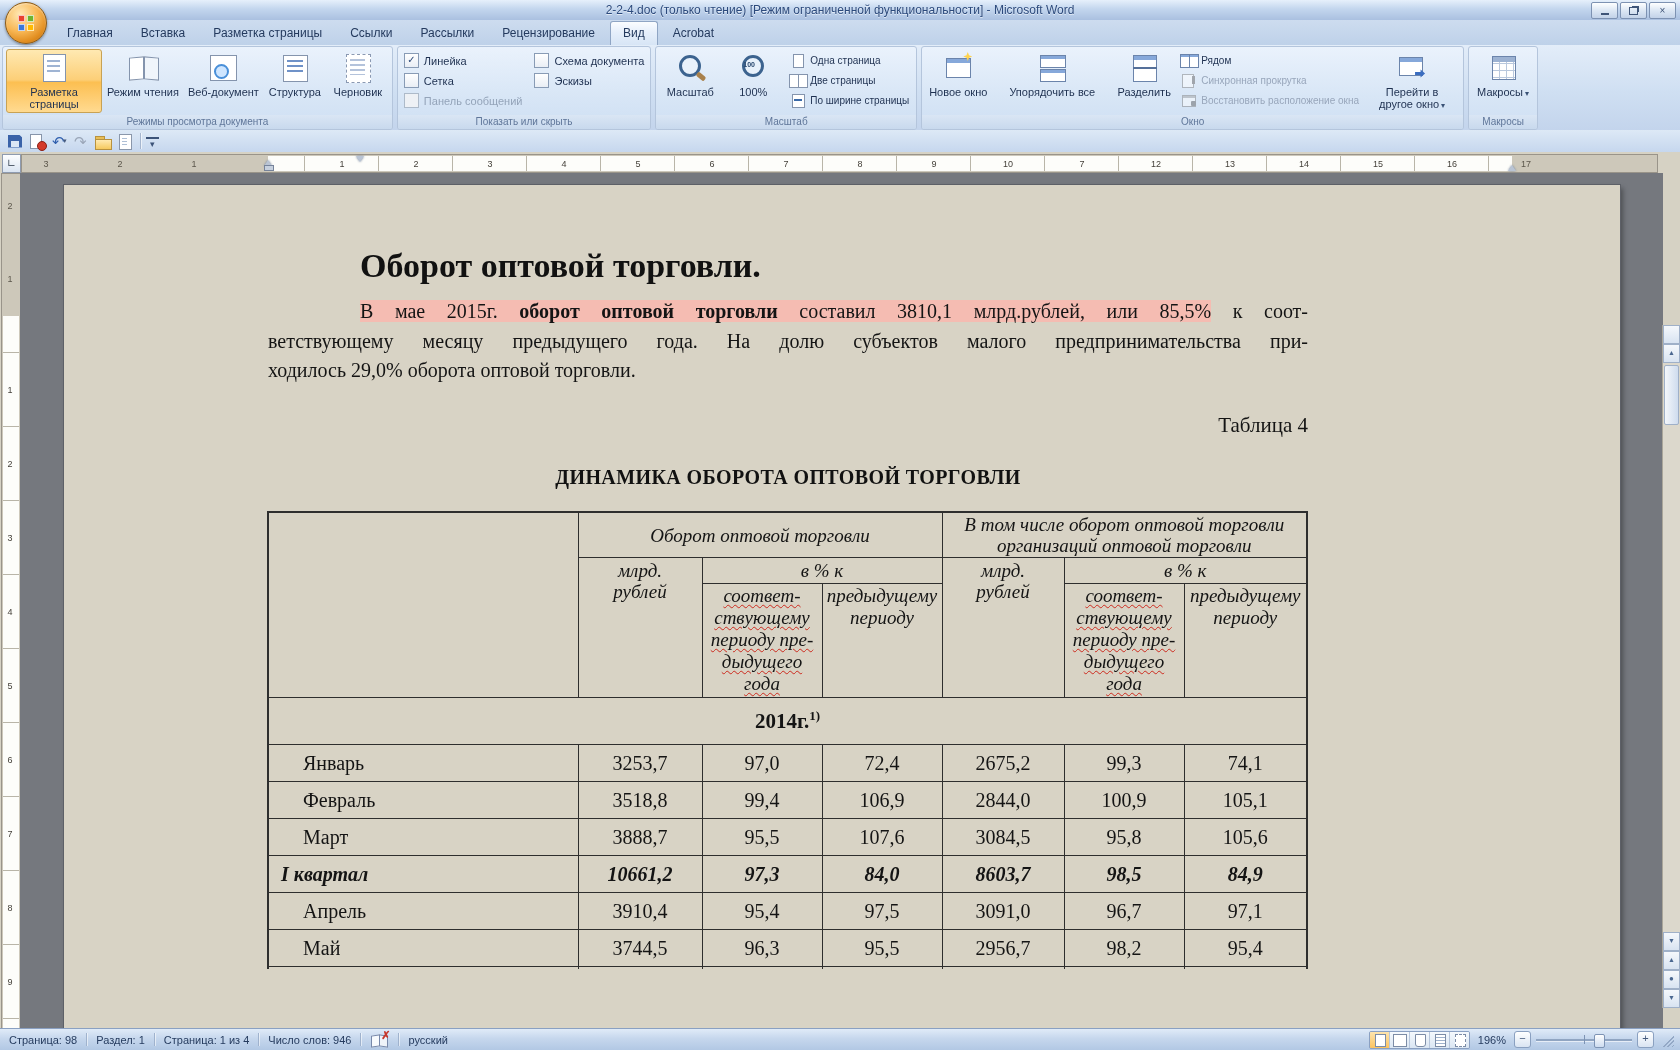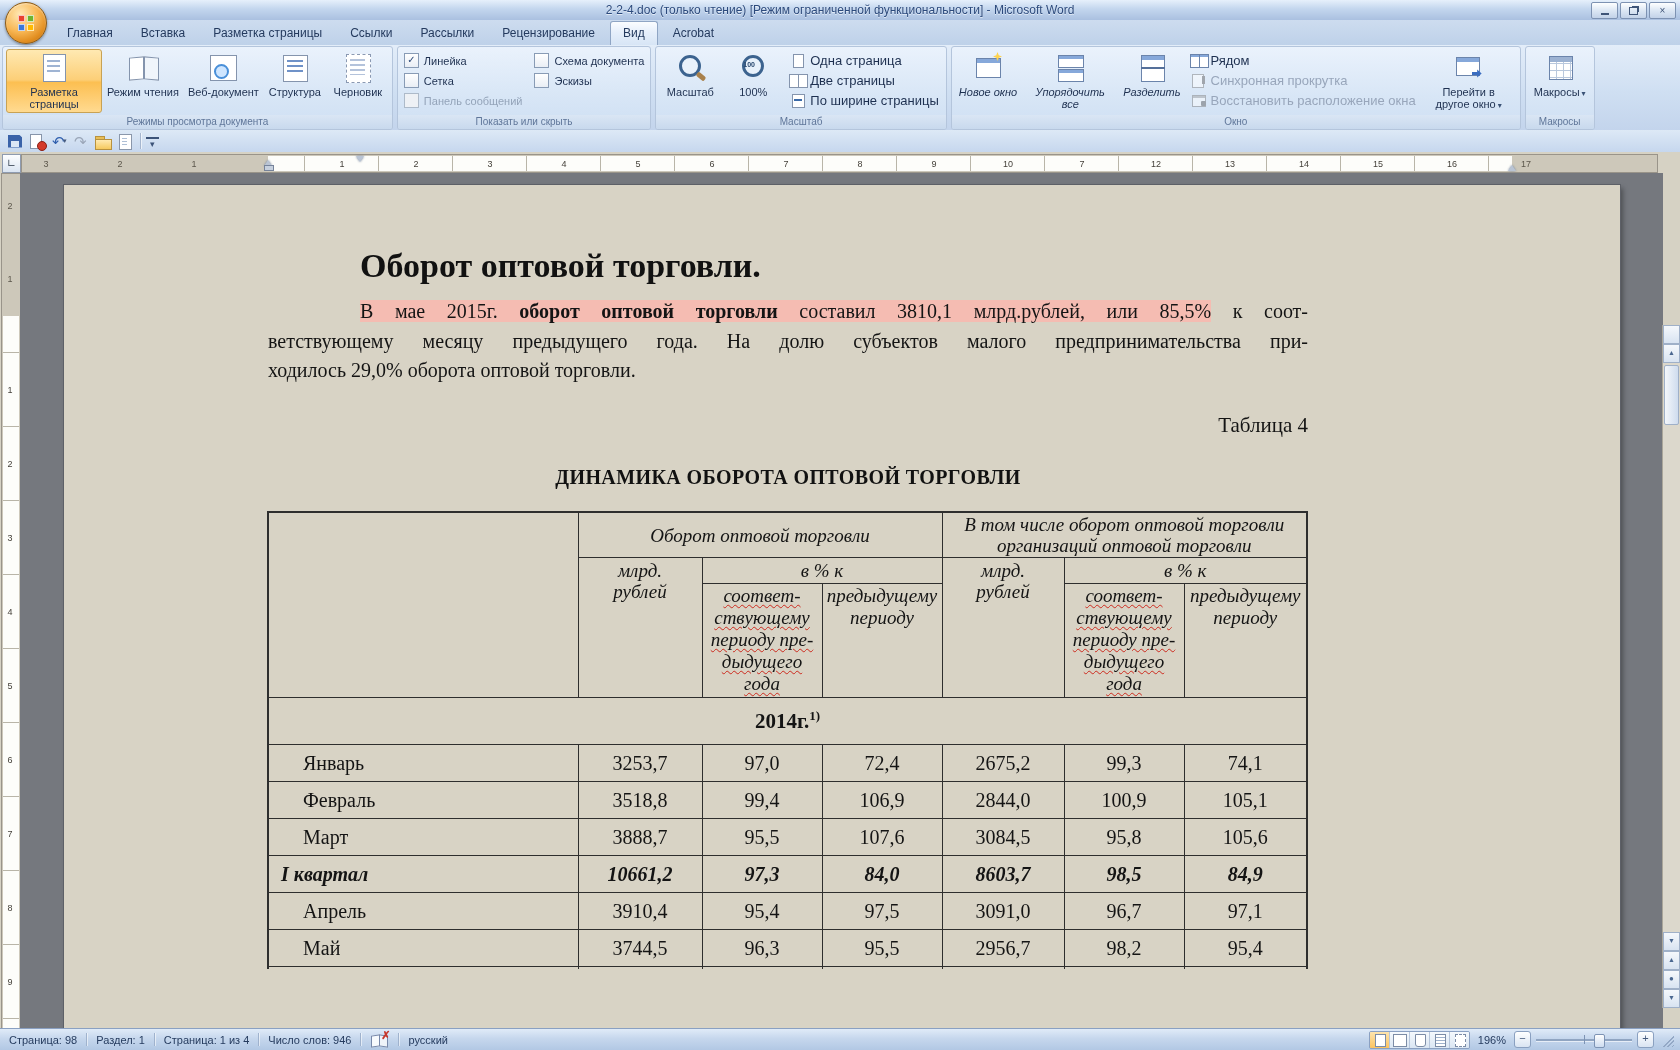--- a/index.html
+++ b/index.html
@@ -52,21 +52,21 @@
   .chkbody{gap:12px !important;padding:6px 6px !important;}
   .chkcol{display:flex;flex-direction:column;gap:5px;}
   .chk{display:flex;align-items:center;gap:5px;height:15px;}
   .cbox{width:13px;height:13px;flex:0 0 13px;background:linear-gradient(#ffffff,#e9eef5);
     border:1px solid #889bb5;font-size:10px;line-height:11px;text-align:center;color:#2c4a78;}
   .clbl{font-size:11px;color:#1e3050;white-space:nowrap;}
   .chk.dis .clbl{color:#94a4b9;} .chk.dis .cbox{background:#eef1f5;border-color:#adbac9;}
 
   .smallcol{display:flex;flex-direction:column;gap:2px;padding-top:2px;}
   .smallbtn{display:flex;align-items:center;gap:4px;height:18px;padding:0 4px;border-radius:2px;}
-  .slbl{font-size:13px;color:#1e3050;white-space:nowrap;}
+  .slbl{font-size:10px;color:#1e3050;white-space:nowrap;}
   .smallbtn.dis .slbl{color:#98a6bb;}
   .smallbtn.dis .sic{opacity:.5;filter:grayscale(1);}
 
   
   .icon{width:34px;height:32px;position:relative;flex:0 0 auto;}
   .icon::before,.icon::after{content:"";position:absolute;}
   .print-layout-icon::before{left:6px;top:2px;width:21px;height:26px;background:#fff;border:1px solid #8494ad;}
   .print-layout-icon::after{left:10px;top:8px;width:13px;height:14px;
     background:repeating-linear-gradient(#9fb4d3 0 2px,transparent 2px 5px);}
   .reading-mode-icon::before{left:3px;top:5px;width:13px;height:21px;background:#fff;border:1px solid #8494ad;transform:skewY(-5deg);}
@@ -352,21 +352,21 @@
             <div class="smallbtn">
               <span class="sic page-width-icon"></span>
               <span class="slbl">По ширине страницы</span>
             </div>
           </div>
       </div>
       <div class="group-label">Масштаб</div>
     </div>
     <div class="group">
       <div class="group-body">
-        <div style="display:flex;gap:1px;font-style:italic;" id="winBig">
+        <div style="display:flex;gap:14px;" id="winBig">
             <div class="bigbtn">
               <div class="icon new-window-icon"></div>
               <div class="lbl">Новое окно</div>
             </div>
             <div class="bigbtn">
               <div class="icon arrange-all-icon"></div>
               <div class="lbl">Упорядочить все</div>
             </div>
             <div class="bigbtn">
               <div class="icon split-window-icon"></div>

